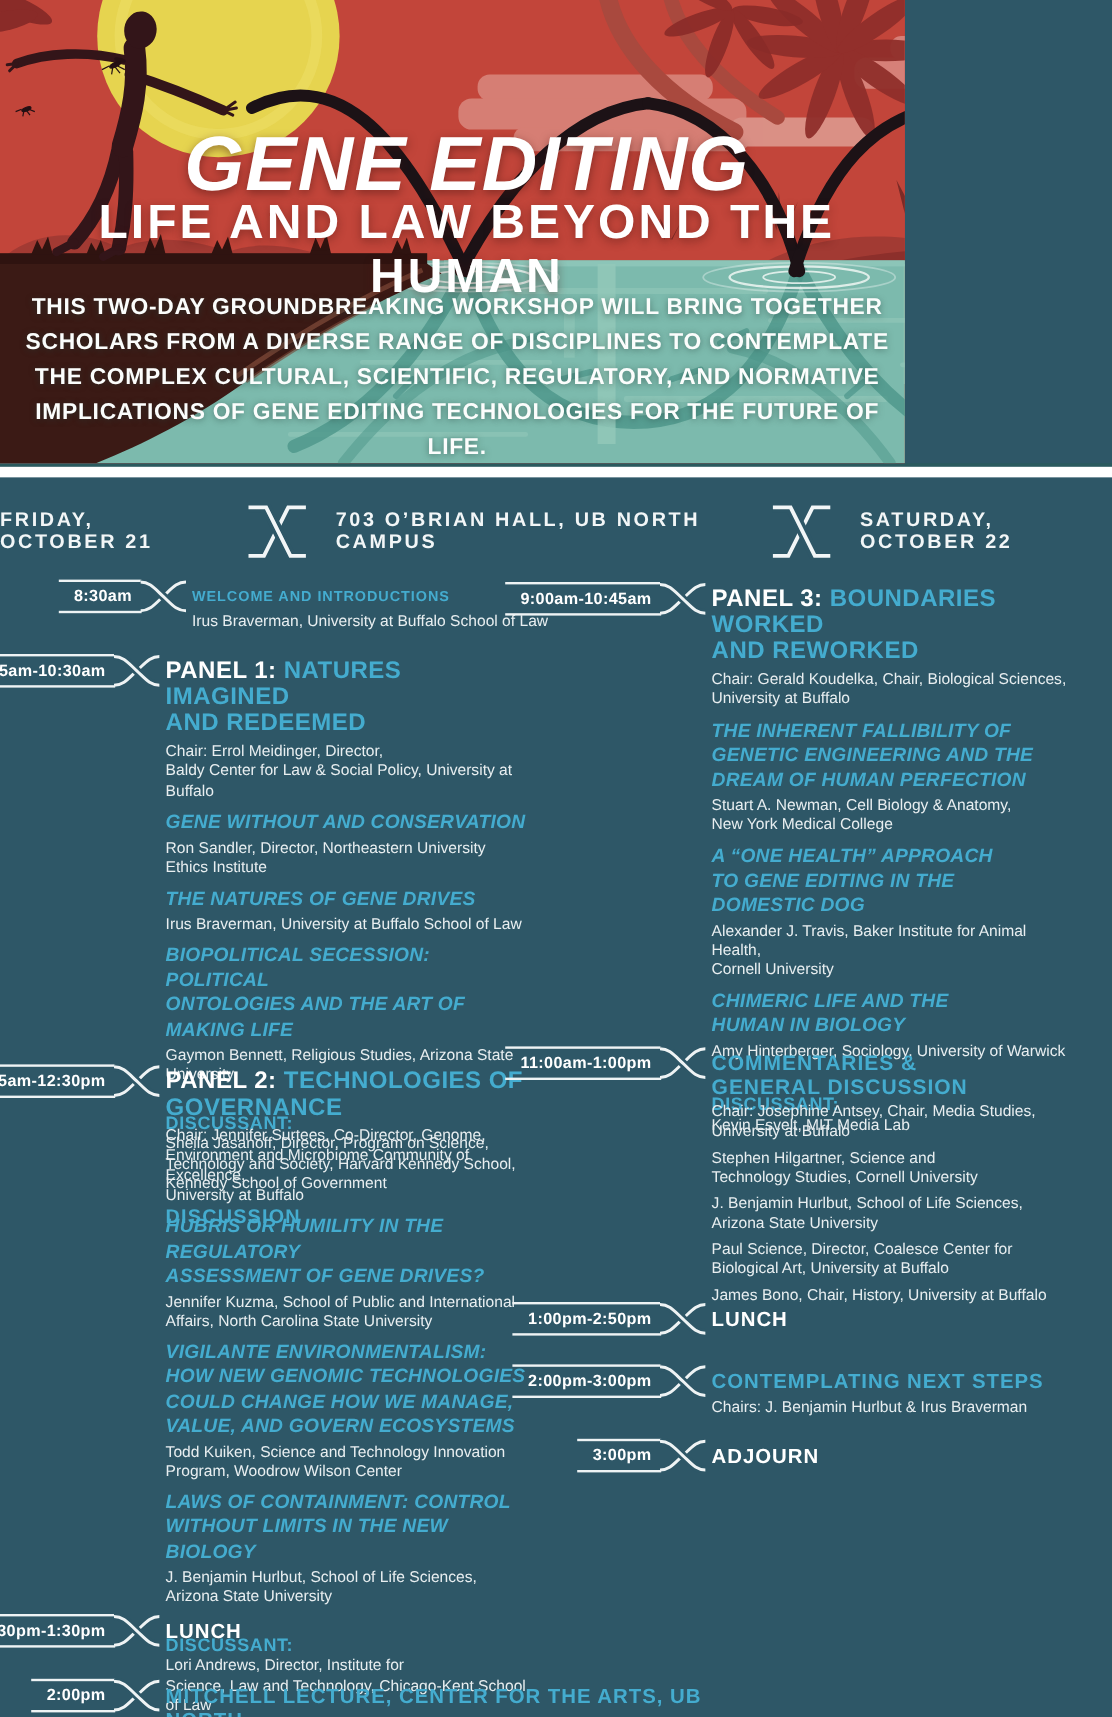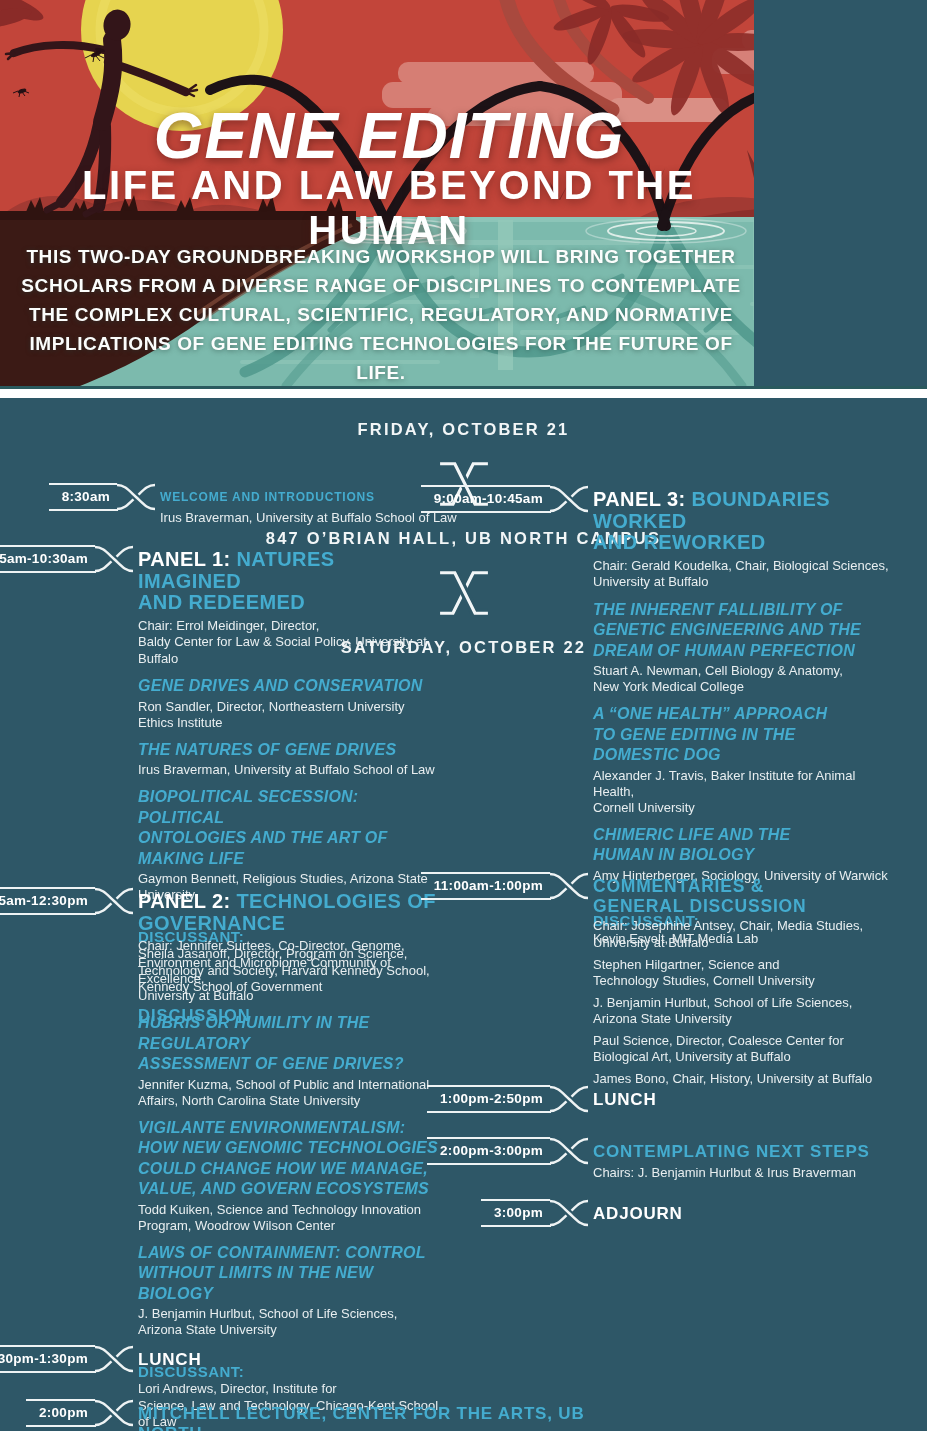--- a/index.html
+++ b/index.html
@@ -15,21 +15,21 @@
     font-weight:700;font-size:40px;letter-spacing:2.5px;color:#ffffff;
     text-shadow:0 3px 8px rgba(70,20,15,.45);}
   .hero-intro{position:absolute;top:242px;left:0;right:0;text-align:center;transform:translateX(4px);
     font-weight:700;font-size:19px;line-height:29px;letter-spacing:.6px;color:#fbfdfc;
     white-space:pre-line;text-shadow:0 1px 5px rgba(35,60,55,.55);}
   .divider-dark{width:927px;height:3px;background:#2a5a5e;}
   .divider-white{width:927px;height:9px;background:#ffffff;}
   
   .schedule{position:relative;width:927px;height:1033px;background:#2e5767;}
   .sched-header{position:absolute;top:22px;left:0;right:0;display:flex;justify-content:center;
-    align-items:center;gap:22px;color:#f2f6f7;font-weight:700;font-size:16.5px;letter-spacing:2.2px;flex-direction:column;}
+    align-items:center;gap:22px;color:#f2f6f7;font-weight:700;font-size:16.5px;letter-spacing:2.2px;}
   .xbig{flex:none;}
   .row{position:absolute;display:flex;align-items:flex-start;}
   .timecell{width:133px;flex:none;display:flex;justify-content:flex-end;}
   .tbadge{display:flex;align-items:stretch;}
   .tlabel{display:block;box-sizing:border-box;height:28px;line-height:23px;
     border-top:2.5px solid #eef3f4;border-bottom:2.5px solid #eef3f4;
     padding:0 8px 0 13px;font-weight:700;font-size:13.5px;letter-spacing:.3px;color:#ffffff;white-space:nowrap;}
   .xmini{flex:none;margin-left:-1px;}
   .content{margin-left:5px;padding-top:4px;width:305px;}
   .content.center{padding-top:5px;width:460px;}
@@ -225,21 +225,21 @@
 
   <div class="schedule">
 
     <div class="sched-header">
       <span>FRIDAY, OCTOBER 21</span>
       <svg class="xbig" width="54" height="46" viewBox="0 0 56 50">
         <path d="M54,3 L38,3 L16,47 L2,47" fill="none" stroke="#f2f6f7" stroke-width="3.5"></path>
         <path d="M2,3 L18,3 L40,47 L54,47" fill="none" stroke="#2e5767" stroke-width="10"></path>
         <path d="M2,3 L18,3 L40,47 L54,47" fill="none" stroke="#f2f6f7" stroke-width="3.5"></path>
       </svg>
-      <span>847 O’BRIAN HALL, UB NORTH CAMPUS</span>
+      <span>703 O’BRIAN HALL, UB NORTH CAMPUS</span>
       <svg class="xbig" width="54" height="46" viewBox="0 0 56 50">
         <path d="M54,3 L38,3 L16,47 L2,47" fill="none" stroke="#f2f6f7" stroke-width="3.5"></path>
         <path d="M2,3 L18,3 L40,47 L54,47" fill="none" stroke="#2e5767" stroke-width="10"></path>
         <path d="M2,3 L18,3 L40,47 L54,47" fill="none" stroke="#f2f6f7" stroke-width="3.5"></path>
       </svg>
       <span>SATURDAY, OCTOBER 22</span>
     </div>
 
     <div class="row" style="top:85px;left:0;padding-left:22px;">
       <div class="timecell">
@@ -271,21 +271,21 @@
         </div>
       <div class="content">
         <div class="p-head">
           <span class="p-no">PANEL 1:</span>
           <span class="p-title">NATURES IMAGINED
 AND REDEEMED</span>
         </div>
         <div class="chair">Chair: Errol Meidinger, Director,
 Baldy Center for Law &amp; Social Policy, University at Buffalo</div>
         <div class="talk">
-          <div class="talk-title">GENE DRIVES AND CONSERVATION</div>
+          <div class="talk-title">GENE WITHOUT AND CONSERVATION</div>
           <div class="talk-sp">Ron Sandler, Director, Northeastern University
 Ethics Institute</div>
         </div>
         <div class="talk">
           <div class="talk-title">THE NATURES OF GENE DRIVES</div>
           <div class="talk-sp">Irus Braverman, University at Buffalo School of Law</div>
         </div>
         <div class="talk">
           <div class="talk-title">BIOPOLITICAL SECESSION: POLITICAL
 ONTOLOGIES AND THE ART OF MAKING LIFE</div>

